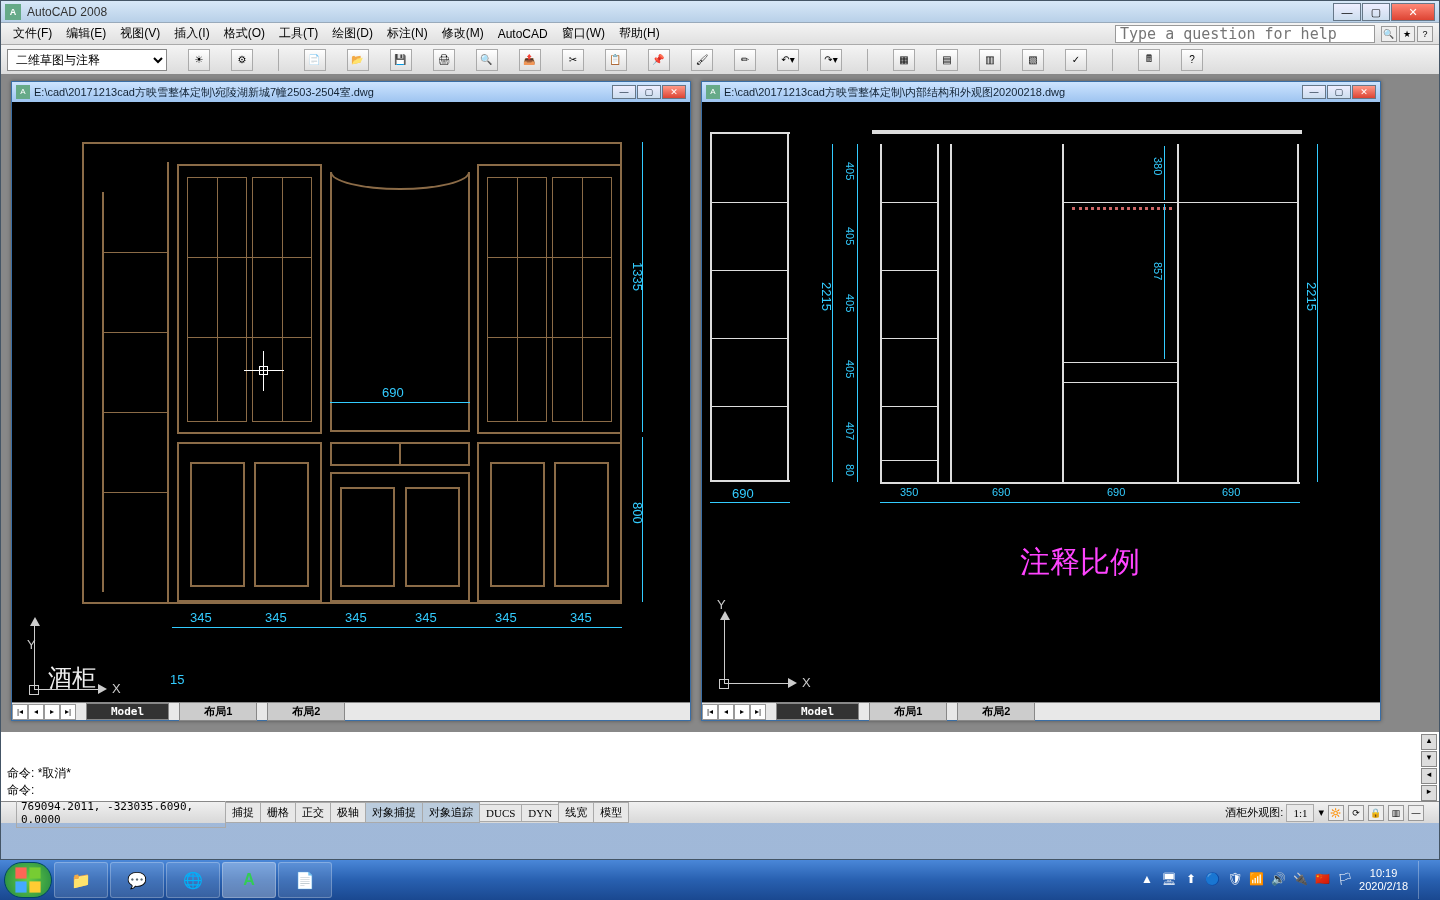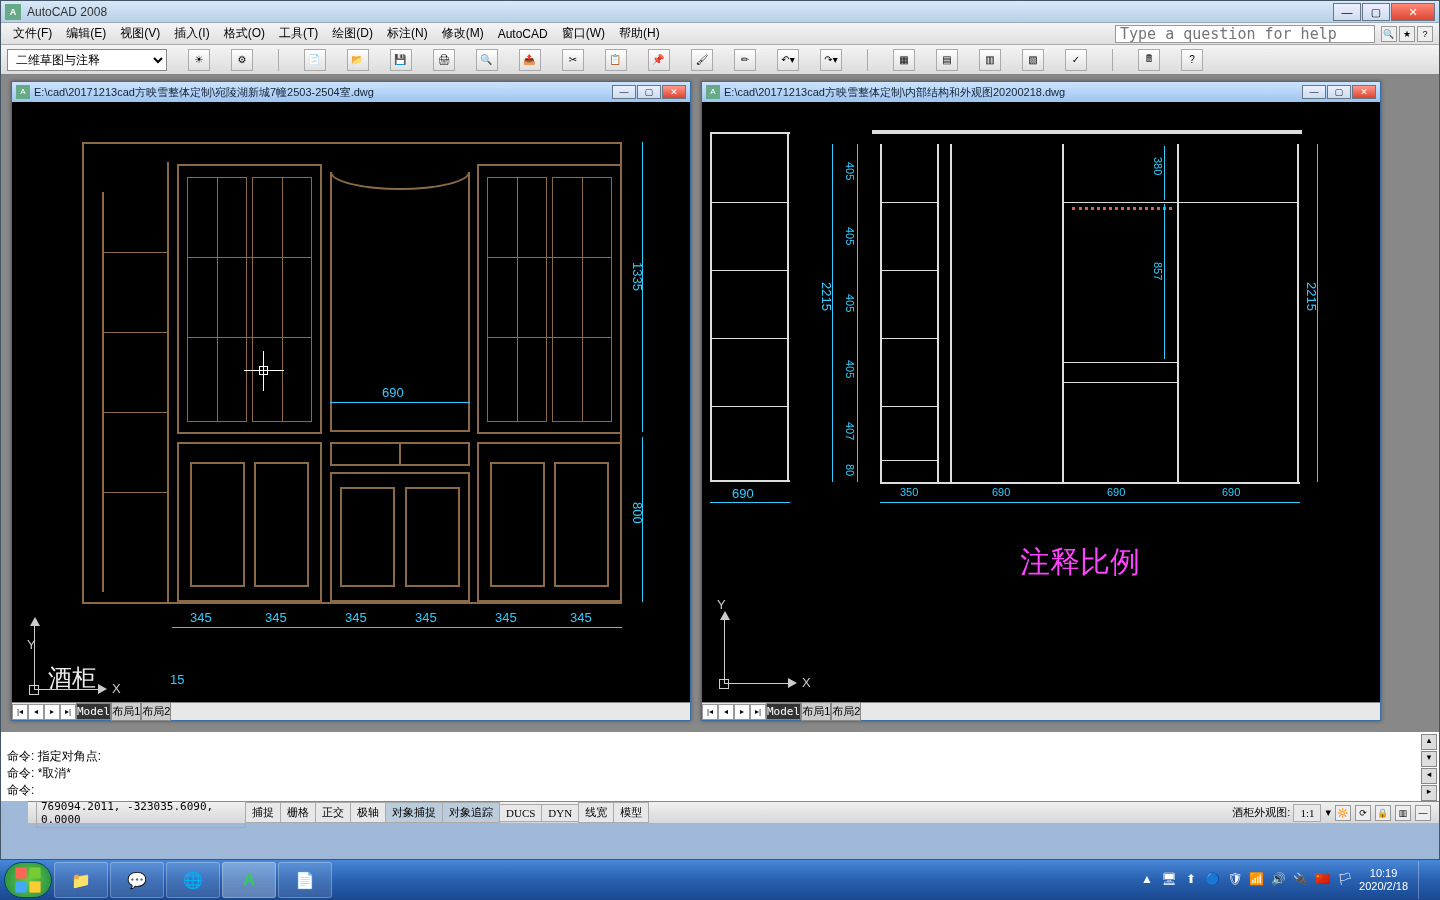--- a/index.html
+++ b/index.html
@@ -30,36 +30,36 @@
 .doc-win { position:absolute; background:#000; border:1px solid #3a6ea5; box-shadow:0 0 4px rgba(0,0,0,.4); display:flex; flex-direction:column; }
 .doc-title { height:20px; background:linear-gradient(180deg,#cde4ff,#9ec4f0); display:flex; align-items:center; padding:0 4px; font-size:11px; color:#123; }
 .doc-title .dicon{ width:14px; height:14px; background:#6a8; margin-right:4px; font-size:8px; color:#fff; text-align:center; line-height:14px;}
 .doc-title .dctrls { margin-left:auto; display:flex; gap:1px; }
 .doc-title .dbtn { width:24px; height:14px; border:1px solid #678; background:linear-gradient(180deg,#eef,#cde); font-size:9px; text-align:center; line-height:12px; cursor:pointer; }
 .doc-title .dbtn.close{ background:linear-gradient(180deg,#f98,#d43); color:#fff; }
 .canvas { flex:1; background:#000; position:relative; overflow:hidden; }
 .model-tabs { height:18px; background:#e8e8e8; border-top:1px solid #888; display:flex; align-items:center; font-size:11px; }
 .mtab-nav { display:flex; }
 .mtab-nav .nb { width:16px; height:16px; border:1px solid #999; background:#fff; font-size:8px; text-align:center; line-height:14px; cursor:pointer; }
-.mtab { padding:1px 0; border:1px solid #888; background:#ccc; margin-left:0; cursor:pointer; }
+.mtab { padding:1px 24px; border:1px solid #888; background:#ccc; margin-left:10px; cursor:pointer;font-weight:bold; }
 .mtab.active { background:#333; color:#fff; font-family:monospace; }
 
 
 .dim-txt { position:absolute; color:#3cf; font-size:13px; font-family:sans-serif; }
 .dim-line { position:absolute; background:#3cf; }
 .cab-line { position:absolute; background:#8b6b47; }
 .white-line { position:absolute; background:#ddd; }
 .pink-txt { position:absolute; color:#f4f; font-size:30px; font-family:"SimSun"; }
 .ucs { position:absolute; color:#ccc; font-size:13px; }
 
 .cmd-area { height:72px; background:#fff; border-top:3px solid #888; padding:2px 6px; font-size:12px; font-family:"SimSun"; display:flex; flex-direction:column; justify-content:flex-end; position:relative; }
 .cmd-area .scroll-btns { position:absolute; right:2px; top:2px; display:flex; flex-direction:column; gap:1px; }
 .cmd-area .sbtn { width:16px; height:16px; border:1px solid #888; background:#ddd; font-size:9px; text-align:center; }
 
-.statusbar { height:22px; background:linear-gradient(180deg,#f0f0f0,#d8d8d8); border-top:1px solid #888; display:flex; align-items:center; font-size:11px; padding:0 8px; gap:0;margin-left:27px; }
+.statusbar { height:22px; background:linear-gradient(180deg,#f0f0f0,#d8d8d8); border-top:1px solid #888; display:flex; align-items:center; font-size:11px; padding:0 15px; gap:0; }
 .statusbar .coords { width:210px; border:1px solid #aaa; padding:1px 4px; font-family:monospace; font-size:11px; }
 .statusbar .sbtn { padding:2px 6px; border:1px solid #aaa; background:#e8e8e8; margin-left:-1px; cursor:pointer; font-family:"SimSun"; font-size:11px; }
 .statusbar .sbtn.active { background:#bcd; }
 .statusbar .right { margin-left:auto; display:flex; align-items:center; gap:4px; }
 .statusbar .sicon { width:16px; height:16px; border:1px solid #999; background:#eee; font-size:9px; text-align:center; line-height:14px; }
 
 .taskbar { position:absolute; bottom:0; left:0; width:1440px; height:40px; background:linear-gradient(180deg,#4a87d8 0%,#2860b0 50%,#1a4890 100%); display:flex; align-items:center; padding:0 4px; }
 .taskbar .start { width:48px; height:36px; border-radius:24px; background:radial-gradient(circle,#6c4,#284); border:1px solid #046; display:flex; align-items:center; justify-content:center; }
 .taskbar .tbtn { width:54px; height:36px; margin-left:2px; background:rgba(255,255,255,.12); border:1px solid rgba(255,255,255,.25); border-radius:3px; display:flex; align-items:center; justify-content:center; font-size:16px; cursor:pointer; }
 .taskbar .tbtn.active { background:rgba(255,255,255,.3); }
@@ -321,21 +321,20 @@
         </div>
         <div class="mtab active">Model</div>
         <div class="mtab">布局1</div>
         <div class="mtab">布局2</div>
       </div>
     </div>
 
   </div>
 
   <div class="cmd-area">
-    <div>命令: 指定对角点:</div>
     <div>命令: *取消*</div>
     <div>命令:</div>
     <div class="scroll-btns">
       <div class="sbtn">▴</div>
       <div class="sbtn">▾</div>
       <div class="sbtn">◂</div>
       <div class="sbtn">▸</div>
     </div>
   </div>
 

